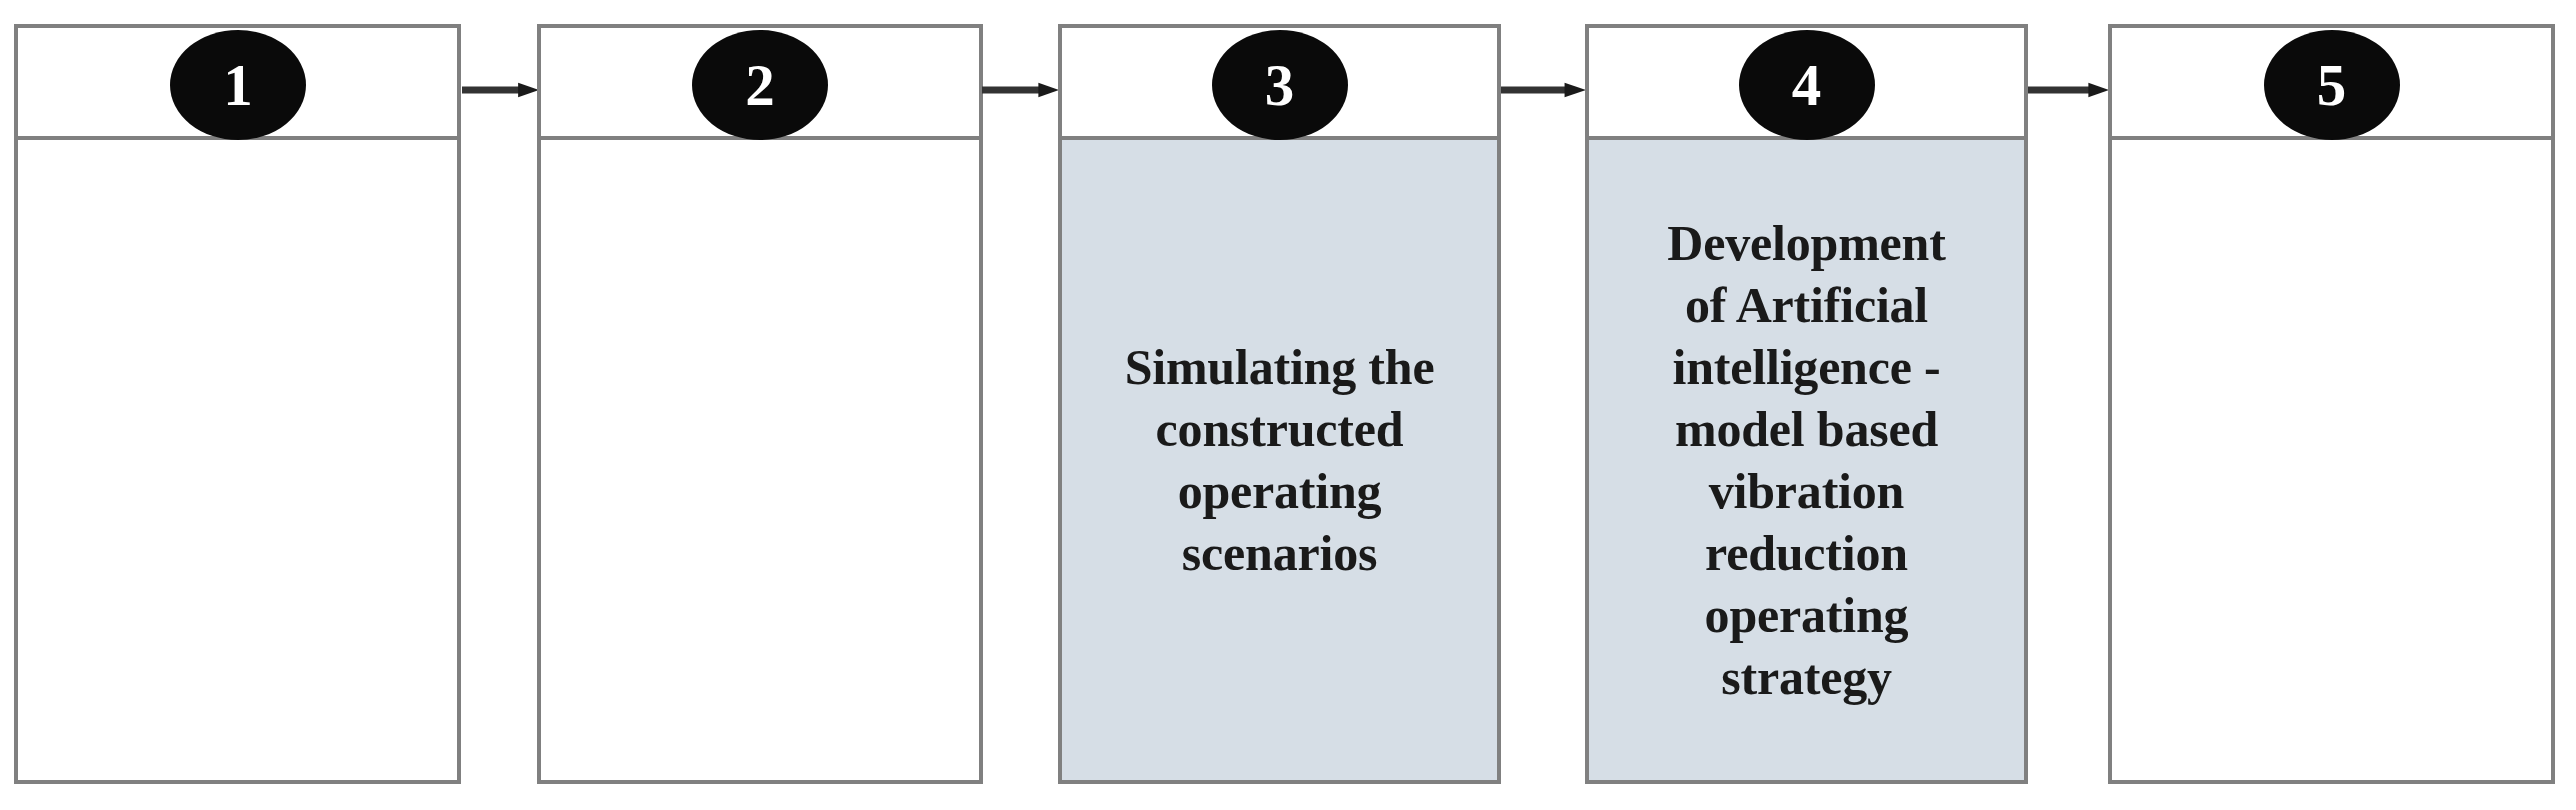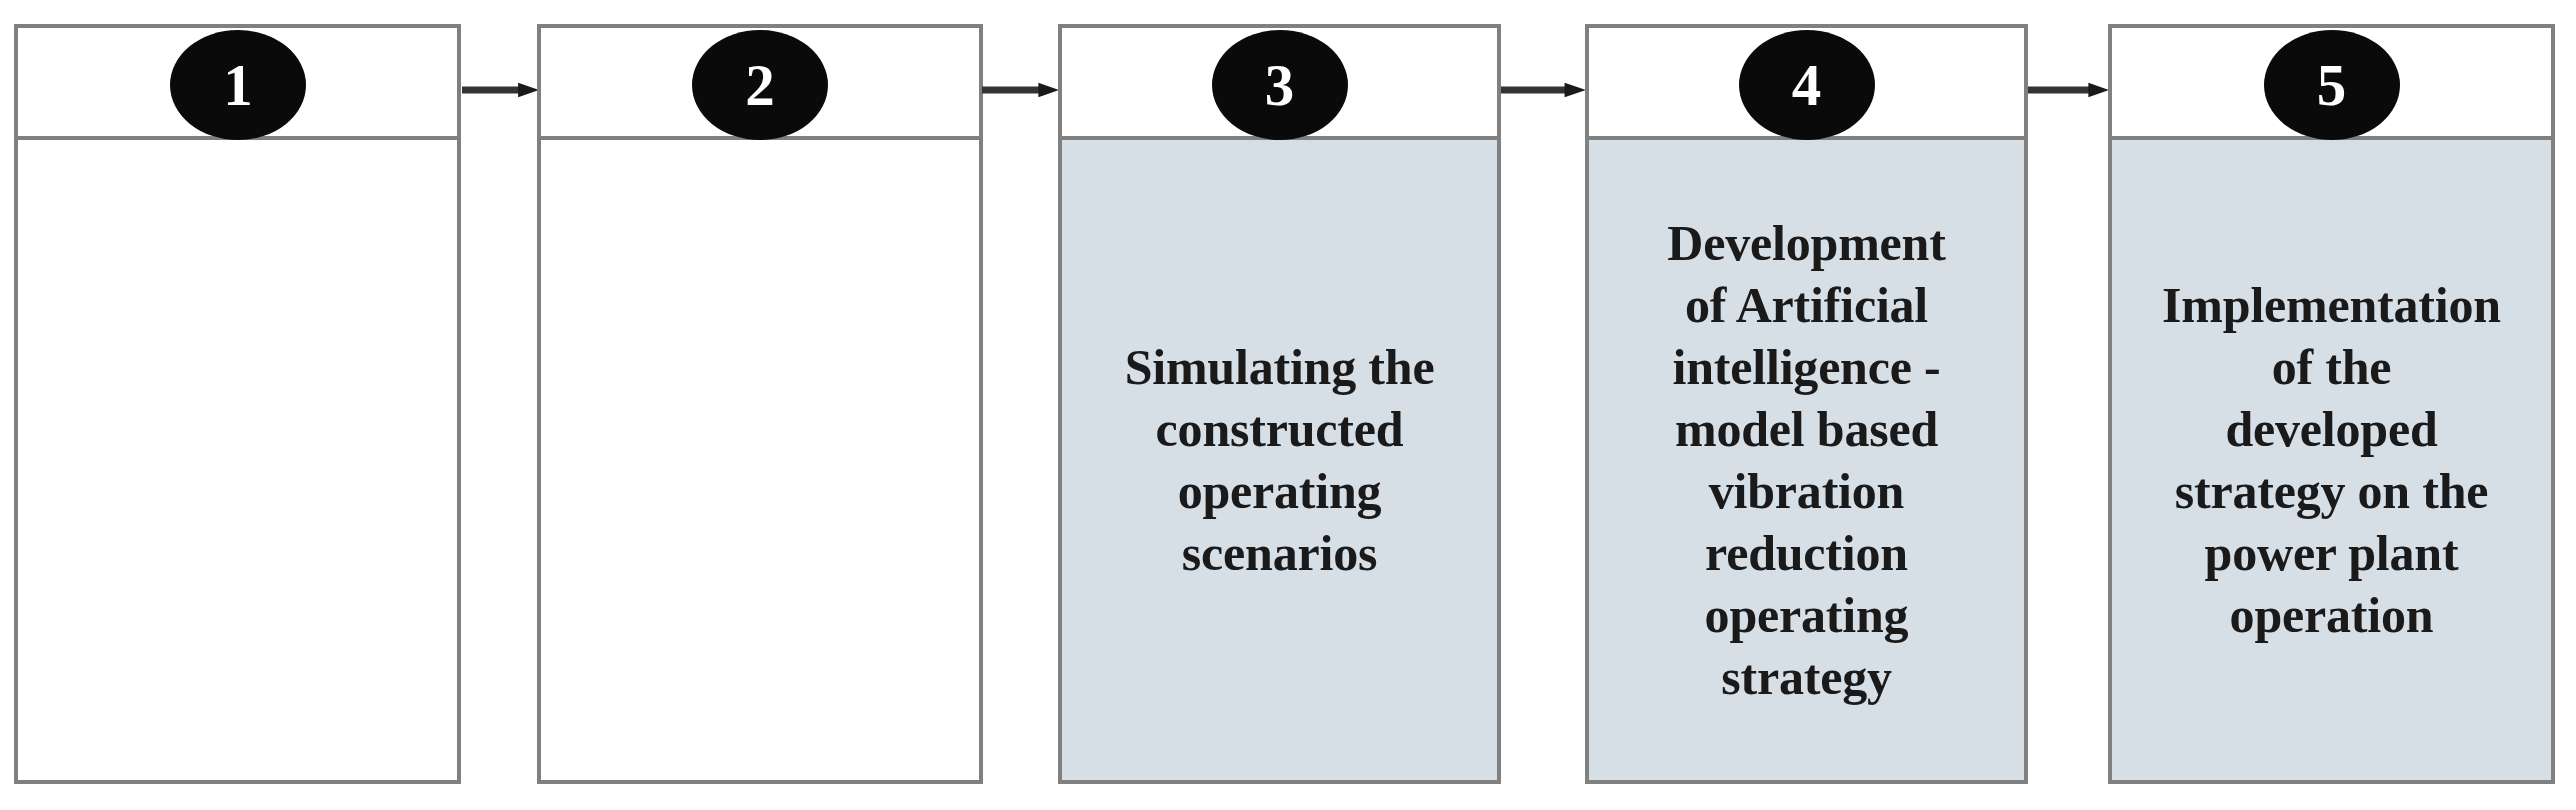--- a/index.html
+++ b/index.html
@@ -181,24 +181,16 @@
       <polygon points="76,1 102,10 76,19" fill="#1a1a1a"></polygon>
     </svg>
   </div>
 
   <div class="step-box box-5">
     <div class="step-header">
       <div class="step-badge">
         <span>5</span>
       </div>
     </div>
-    <div class="step-body">
-      <div class="step-text">Implementation
-of the
-developed
-strategy on the
-power plant
-operation</div>
-    </div>
   </div>
 
 </div>
 
 
 </body></html>

